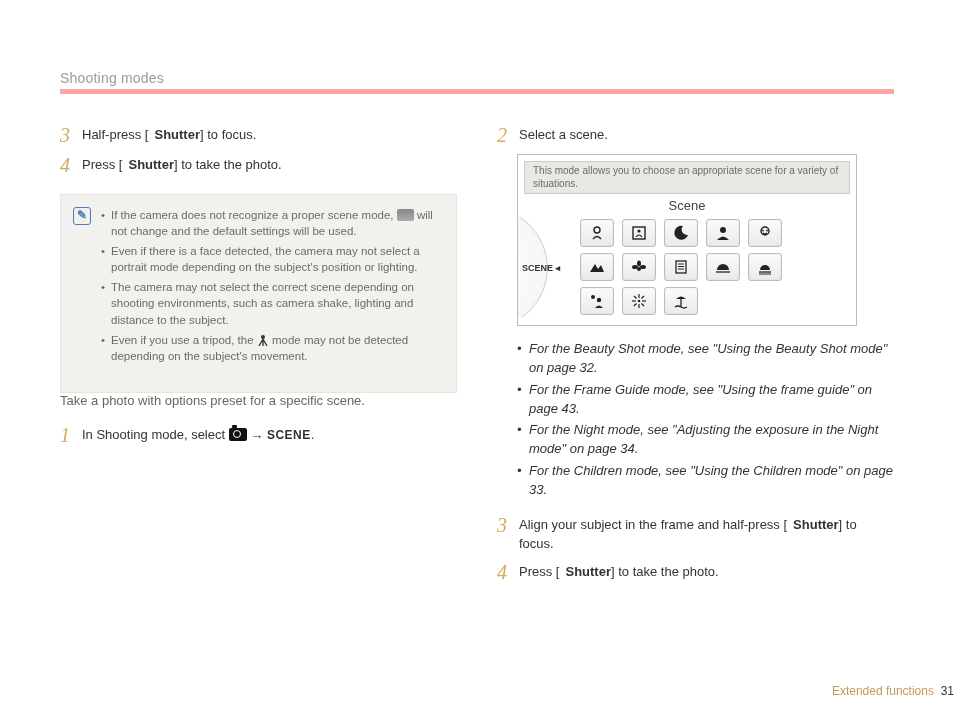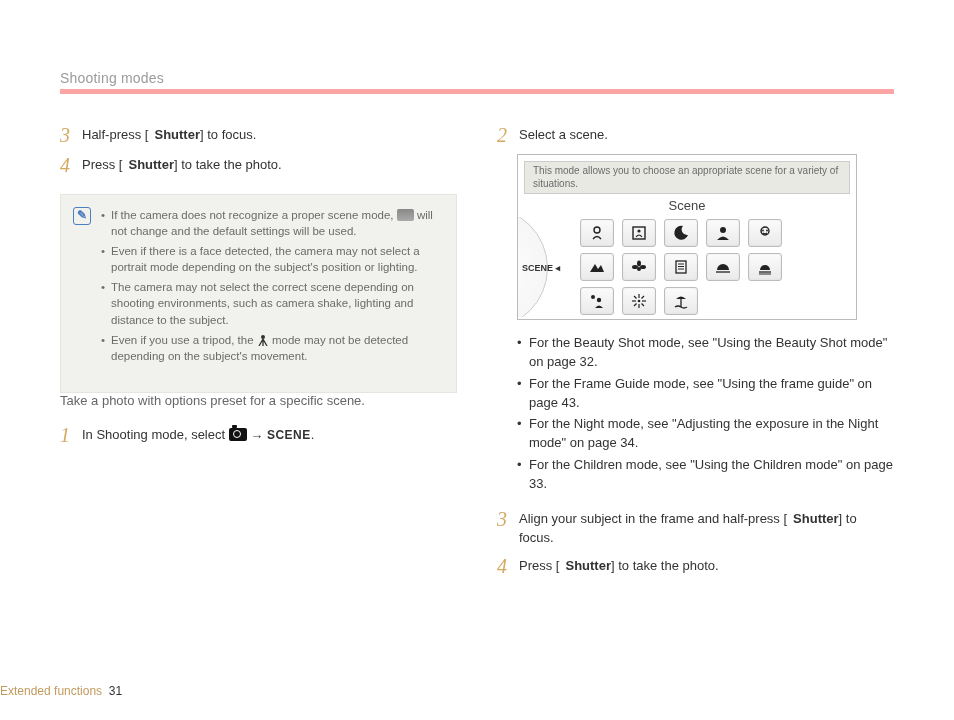--- a/index.html
+++ b/index.html
@@ -125,21 +125,21 @@
     vertical-align: 0px;
     font-weight: 700;
   }
   .arrow { font-size: 13px; }
   
   .scene-box {
     border: 1px solid #bbb;
     background: #fff;
     margin: 8px 0 14px 20px;
     width: 340px;
-    padding-bottom: 2px;
+    padding-bottom: 8px;
     font-size: 10px;
   }
   .scene-caption {
     background: #e9e9e4;
     border: 1px solid #ccc;
     margin: 6px 6px 4px 6px;
     padding: 3px 8px;
     color: #6b6b6b;
     line-height: 1.25;
     font-size: 10px;
@@ -190,27 +190,27 @@
     box-shadow: inset 0 0 2px rgba(0,0,0,0.08);
   }
   .tile svg { width: 18px; height: 18px; }
   .refs {
     list-style: none;
     margin: 0 0 14px 20px;
     font-size: 13px;
     color: #333;
     line-height: 1.45;
   }
-  .refs li { position: relative; padding-left: 12px; margin-bottom: 3px; }
+  .refs li { position: relative; padding-left: 12px; margin-bottom: 3px; font-style: italic; }
   .refs li::before { content: "•"; position: absolute; left: 0; }
   .footer {
     position: absolute;
     bottom: 22px;
     left: 0; right: 0;
-    text-align: left;
+    text-align: right;
     font-size: 12px;
     color: #c29a5d;
   }
   .footer .pnum { color: #333; }
 </style>
 </head>
 <body>
 
 <div class="page-header">Shooting modes</div>
 

